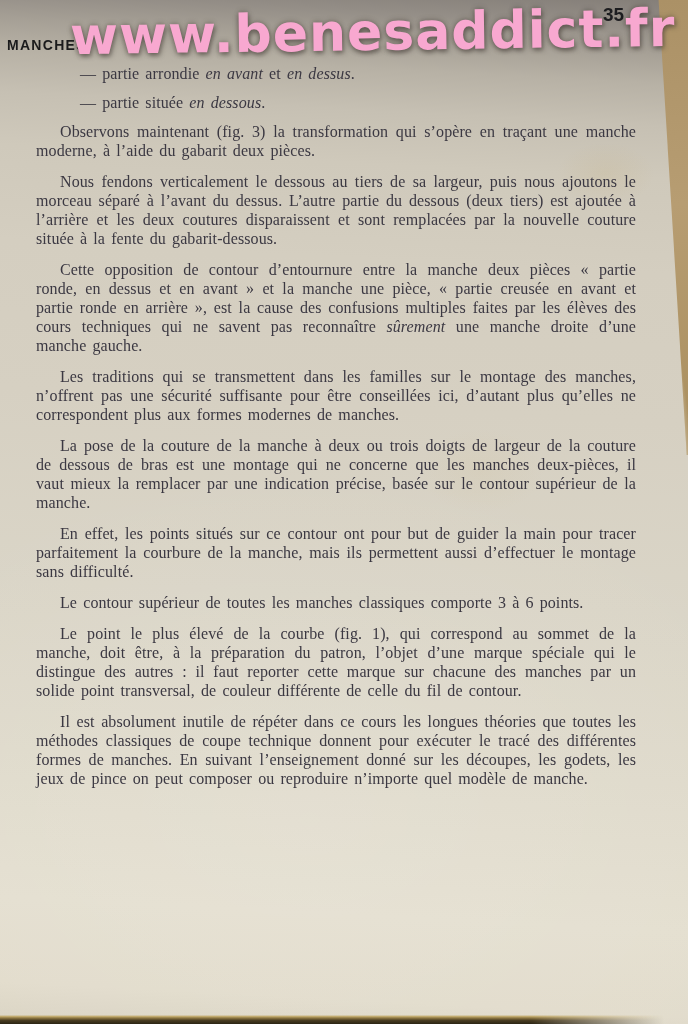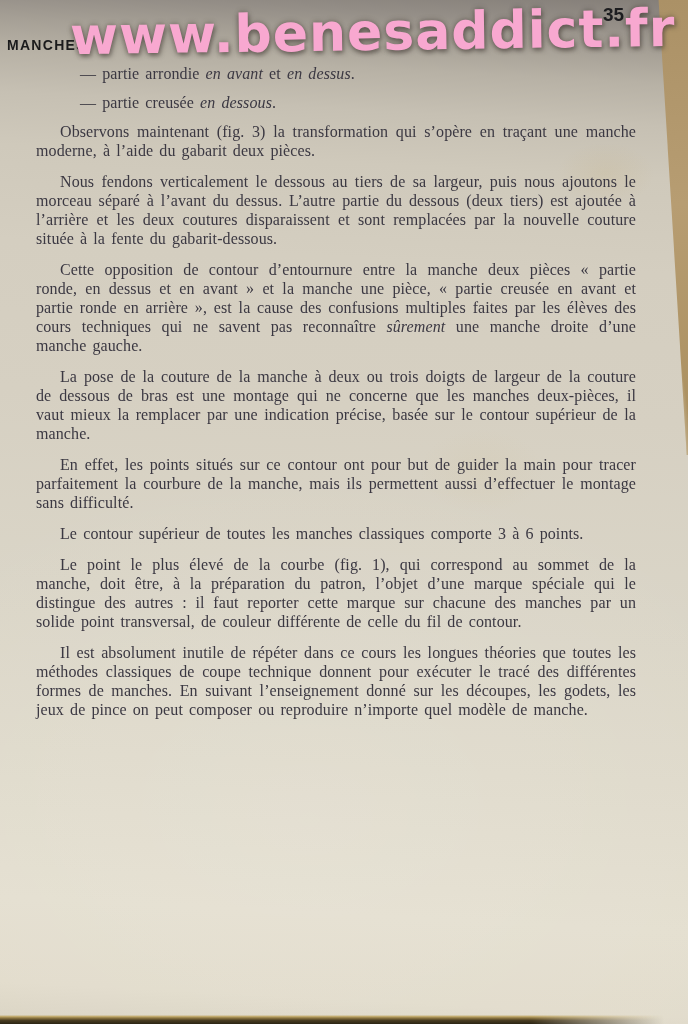--- a/index.html
+++ b/index.html
@@ -72,23 +72,24 @@
 <div class="photo">
   <div class="edge-brown"></div>
   <div class="bottom-edge"></div>
 
   <span class="page-header">MANCHES</span>
   <span class="page-number">35</span>
   <div class="watermark">www.benesaddict.fr</div>
 
   <div class="textcol" id="textcol">
       <p class="bullet"><span>— partie arrondie </span><i>en avant</i><span> et </span><i>en dessus</i><span>.</span></p>
-      <p class="bullet"><span>— partie creusée </span><i>en dessous</i><span>.</span></p>
+      <p class="bullet"><span>— partie située </span><i>en dessous</i><span>.</span></p>
       <p class="body"><span>Observons maintenant (fig. 3) la transformation qui s’opère en traçant une manche moderne, à l’aide du gabarit deux pièces.</span></p>
       <p class="body"><span>Nous fendons verticalement le dessous au tiers de sa largeur, puis nous ajoutons le morceau séparé à l’avant du dessus. L’autre partie du dessous (deux tiers) est ajoutée à l’arrière et les deux coutures disparaissent et sont remplacées par la nouvelle couture située à la fente du gabarit-dessous.</span></p>
       <p class="body"><span>Cette opposition de contour d’entournure entre la manche deux pièces « partie ronde, en dessus et en avant » et la manche une pièce, « partie creusée en avant et partie ronde en arrière », est la cause des confusions multiples faites par les élèves des cours techniques qui ne savent pas reconnaître </span><i>sûrement</i><span> une manche droite d’une manche gauche.</span></p>
+      <p class="body"><span>Les traditions qui se transmettent dans les familles sur le montage des manches, n’offrent pas une sécurité suffisante pour être conseillées ici, d’autant plus qu’elles ne correspondent plus aux formes modernes de manches.</span></p>
       <p class="body"><span>La pose de la couture de la manche à deux ou trois doigts de largeur de la couture de dessous de bras est une montage qui ne concerne que les manches deux-pièces, il vaut mieux la remplacer par une indication précise, basée sur le contour supérieur de la manche.</span></p>
       <p class="body"><span>En effet, les points situés sur ce contour ont pour but de guider la main pour tracer parfaitement la courbure de la manche, mais ils permettent aussi d’effectuer le montage sans difficulté.</span></p>
       <p class="body"><span>Le contour supérieur de toutes les manches classiques comporte 3 à 6 points.</span></p>
       <p class="body"><span>Le point le plus élevé de la courbe (fig. 1), qui correspond au sommet de la manche, doit être, à la préparation du patron, l’objet d’une marque spéciale qui le distingue des autres : il faut reporter cette marque sur chacune des manches par un solide point transversal, de couleur différente de celle du fil de contour.</span></p>
       <p class="body"><span>Il est absolument inutile de répéter dans ce cours les longues théories que toutes les méthodes classiques de coupe technique donnent pour exécuter le tracé des différentes formes de manches. En suivant l’enseignement donné sur les découpes, les godets, les jeux de pince on peut composer ou reproduire n’importe quel modèle de manche.</span></p>
     </div>
 </div>
 
 </body></html>

